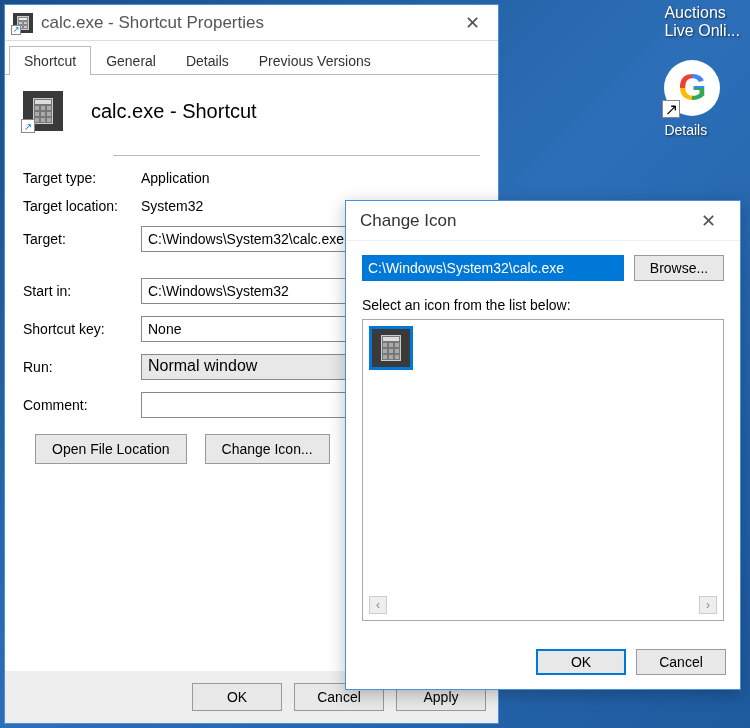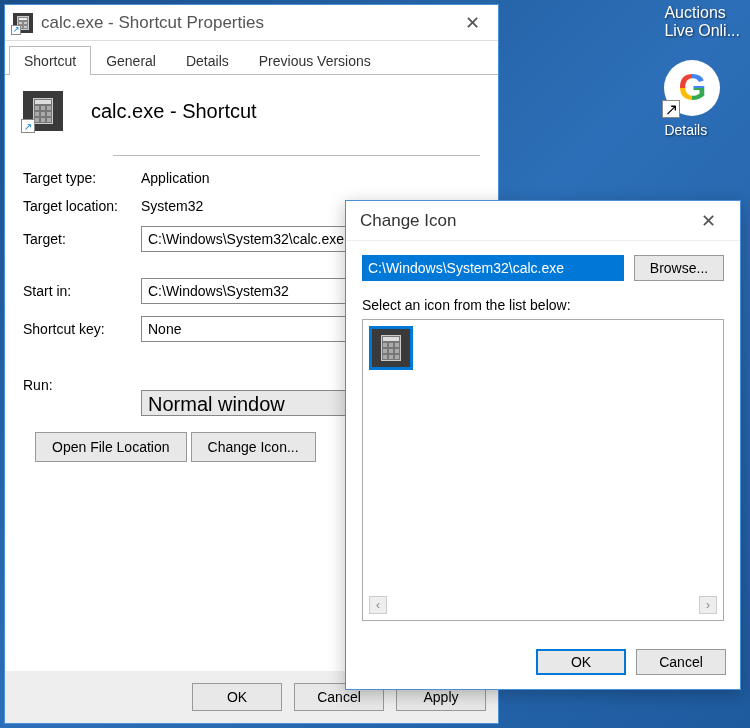--- a/index.html
+++ b/index.html
@@ -90,23 +90,23 @@
       display:flex; align-items:center; justify-content:center; position:relative; margin-right:28px;
     }
     .file-big-icon .calc-g { width:20px; height:26px; border:1px solid #ccc; display:grid; grid-template-columns:1fr 1fr 1fr; grid-template-rows:6px 1fr 1fr 1fr; }
     .file-big-icon .calc-g div { border:0.5px solid #777; background:#aaa;}
     .file-big-icon .calc-g .scr { grid-column:1/4; background:#ddd;}
     .sep { border-bottom:1px solid #bbb; margin:0 0 14px 90px; }
     .frow { display:flex; align-items:center; margin-bottom:12px; font-size:14px; color:#000;justify-content:space-between; }
     .flabel { width:118px; }
     .fval { flex:1; }
     .fin { flex:1; height:26px; border:1px solid #888; padding:2px 6px; font-size:14px; background:#fff; }
-    .fsel { flex:1; height:26px; border:1px solid #888; padding:2px 6px; font-size:20px; background:#e8e8e8;margin-top:36px; }
+    .fsel { flex:1; height:26px; border:1px solid #888; padding:2px 6px; font-size:16px; background:#e8e8e8; }
     .gap-after { margin-bottom:26px; }
-    .btn-row { display:flex; gap:4px; margin-top:16px; margin-left:12px;}
+    .btn-row { display:flex; gap:18px; margin-top:16px; margin-left:12px;}
     .wbtn { height:30px; padding:0 16px; font-size:14px; background:#e8e8e8; border:1px solid #999; cursor:default; }
 
     .bottom-btns {
       display:flex; justify-content:flex-end; gap:12px; padding:12px; background:#eee;
     }
     .bbtn { width:90px; height:28px; font-size:14px; background:#e8e8e8; border:1px solid #999; }
     .bbtn.disabled { color:#000000;text-align:center; }
 
     
     .icon-dialog {
@@ -221,20 +221,24 @@
       <input class="fin" value="C:\Windows\System32" style="">
     </div>
     <div class="frow">
       <div class="flabel">Shortcut key:</div>
       <input class="fin" value="None" style="">
     </div>
     <div class="frow">
       <div class="flabel">Run:</div>
       <div class="fsel"><span>Normal window</span></div>
     </div>
+    <div class="frow">
+      <div class="flabel">Comment:</div>
+      <input class="fin" value="" style="">
+    </div>
 
     <div class="btn-row">
       <button class="wbtn">Open File Location</button>
       <button class="wbtn">Change Icon...</button>
     </div>
   </div>
 
   <div class="bottom-btns">
     <button class="bbtn">OK</button>
     <button class="bbtn">Cancel</button>

